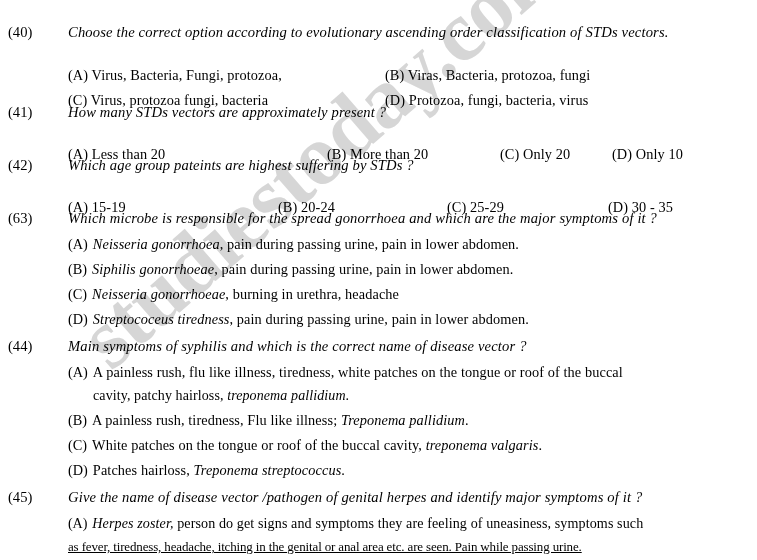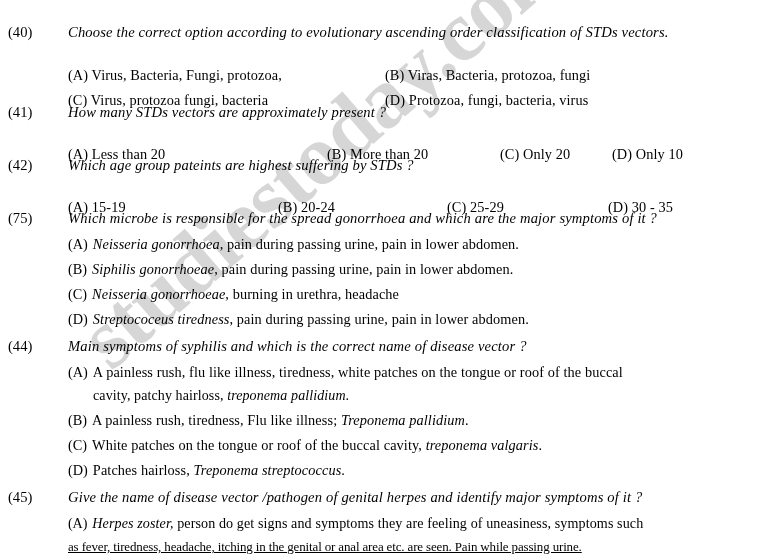--- a/index.html
+++ b/index.html
@@ -215,21 +215,21 @@
         </span>
         <span class="opt" style="left:608px;">
           <span>(D)</span>
           <span>30 - 35</span>
         </span>
       </div>
     </div>
 
     <div class="qblock" style="margin-top:6px;">
       <div class="line">
-        <span class="qnum">(75)</span>
+        <span class="qnum">(63)</span>
         <span class="qtext">Which microbe is responsible for the spread gonorrhoea and which are the major symptoms of it ?</span>
       </div>
       <div class="optline" style="margin-top:5px;">
         <span class="tag">(A)</span>
         <span class="body"><em class="it">Neisseria gonorrhoea</em><span>, pain during passing urine, pain in lower abdomen.</span></span>
       </div>
       <div class="optline sp-small">
         <span class="tag">(B)</span>
         <span class="body"><em class="it">Siphilis gonorrhoeae</em><span>, pain during passing urine, pain in lower abdomen.</span></span>
       </div>

